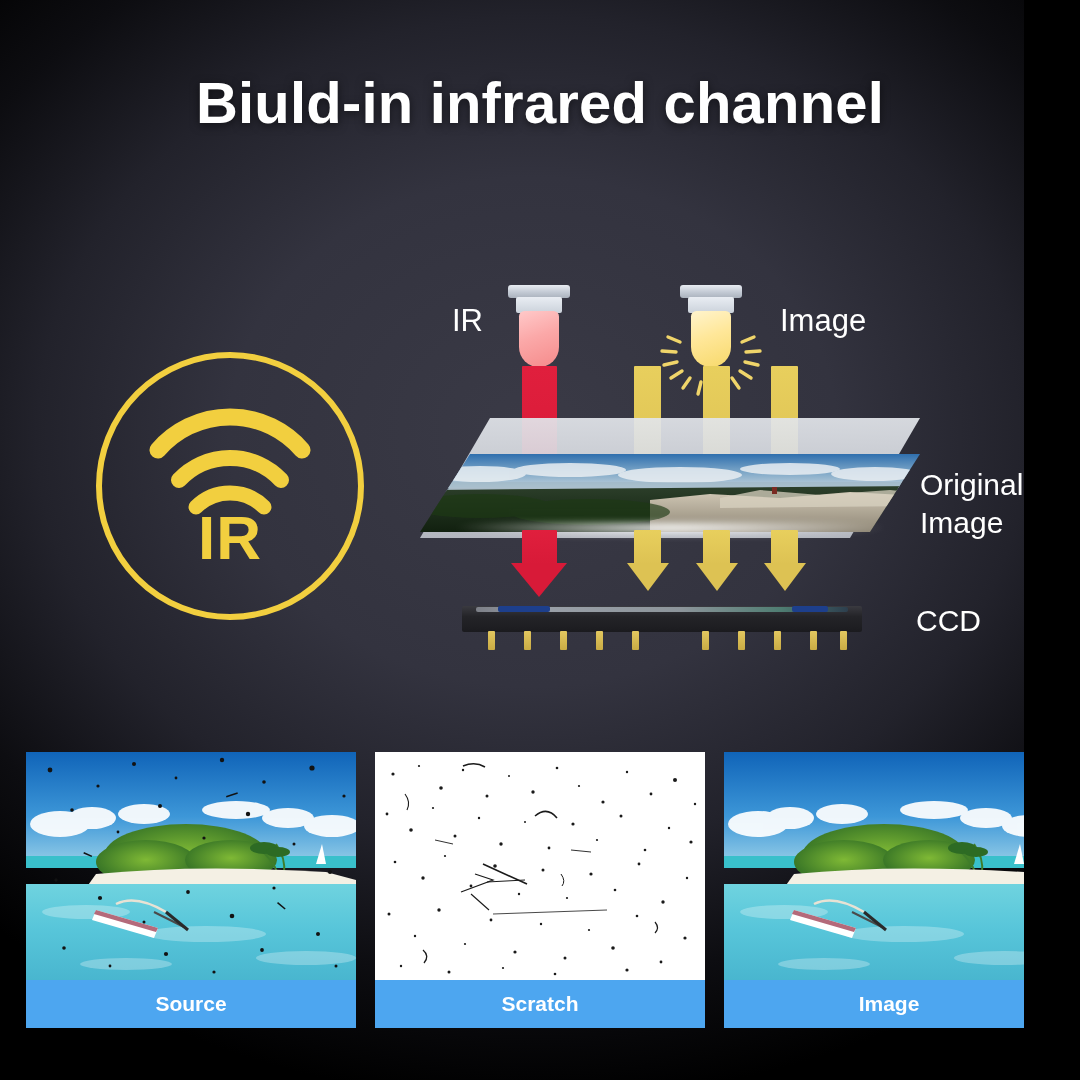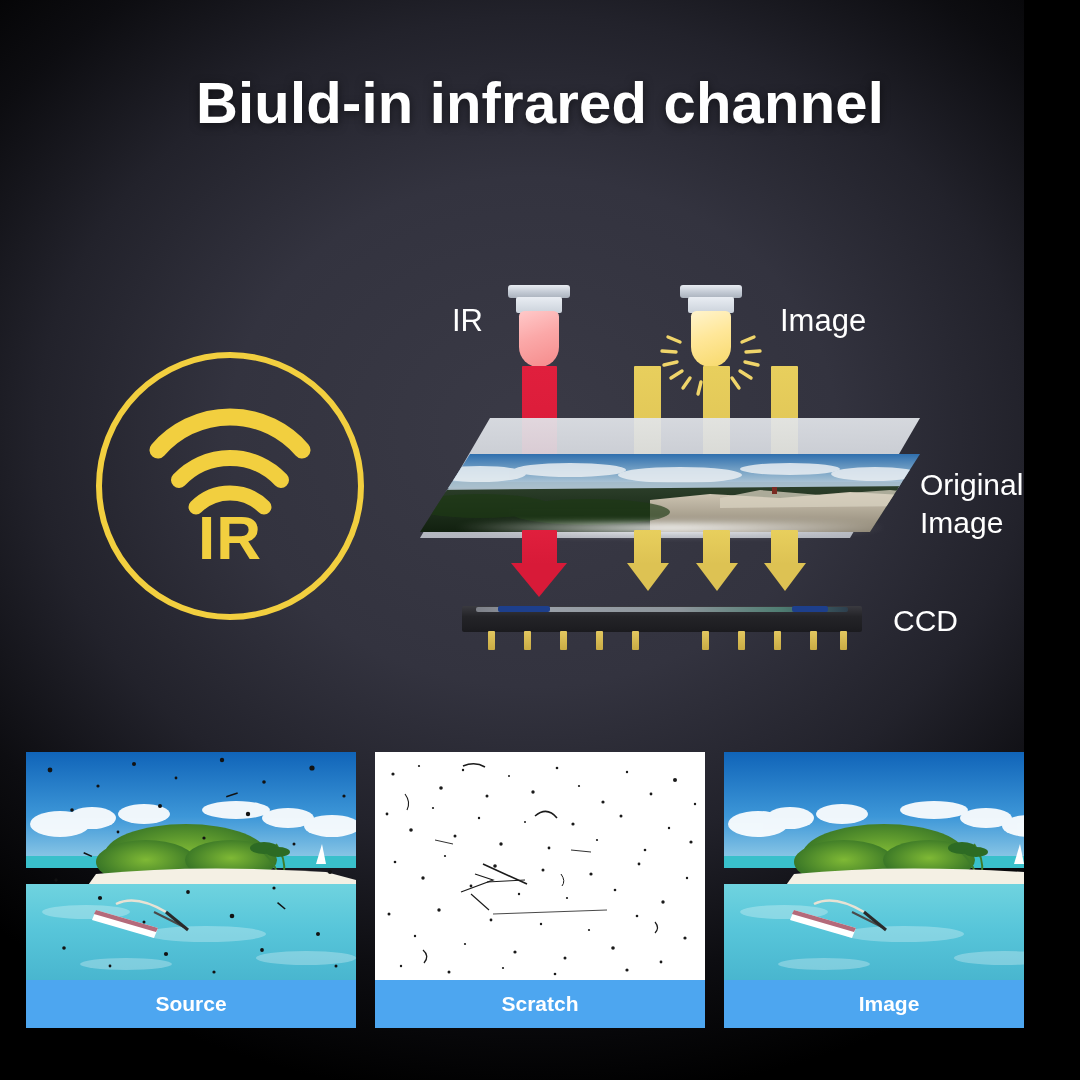--- a/index.html
+++ b/index.html
@@ -315,21 +315,21 @@
       <div class="pin" style="left:170px;"></div>
       <div class="pin" style="left:240px;"></div>
       <div class="pin" style="left:276px;"></div>
       <div class="pin" style="left:312px;"></div>
       <div class="pin" style="left:348px;"></div>
       <div class="pin" style="left:378px;"></div>
     </div>
 
     <div class="diagram-label" style="left:920px; top:466px;">Original
 Image</div>
-    <div class="diagram-label" style="left:893px; top:602px;">CCD</div>
+    <div class="diagram-label" style="left:916px; top:602px;">CCD</div>
   </div>
 
   <div id="panels">
 
     <div class="panel" style="left:26px;">
       <div class="pic">
         <svg width="330" height="228" viewBox="0 0 330 228" preserveAspectRatio="none">
           <defs>
             <linearGradient id="skyA" x1="0" y1="0" x2="0" y2="1">
               <stop offset="0%" stop-color="#1064b8"></stop>

